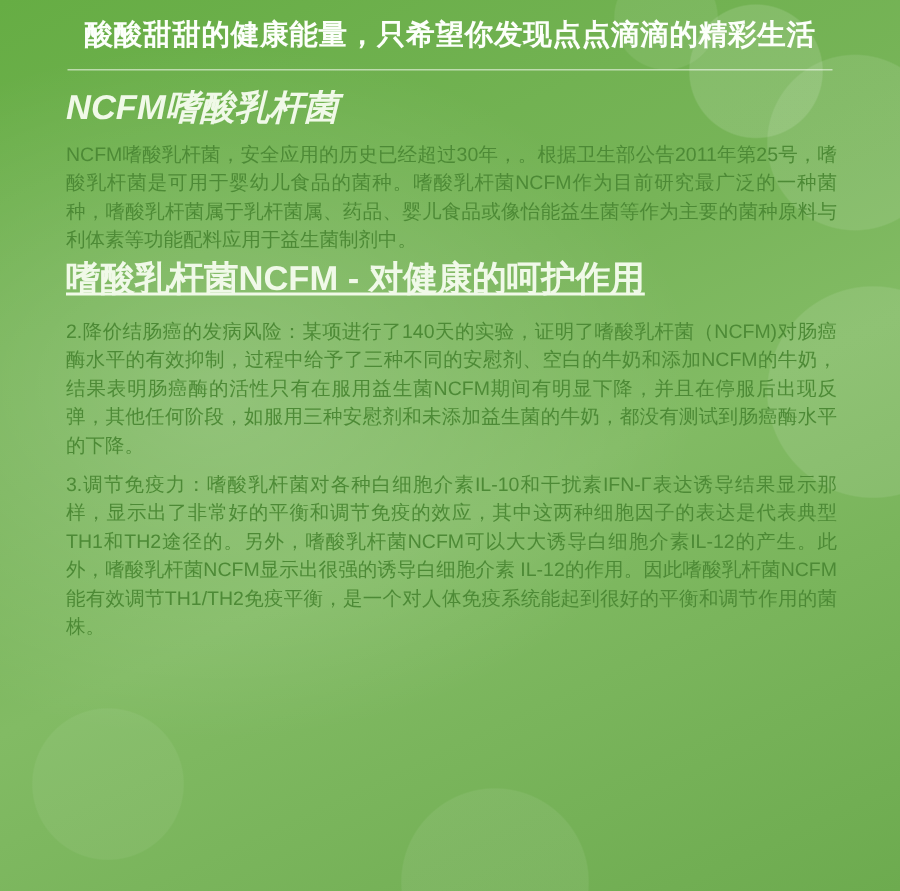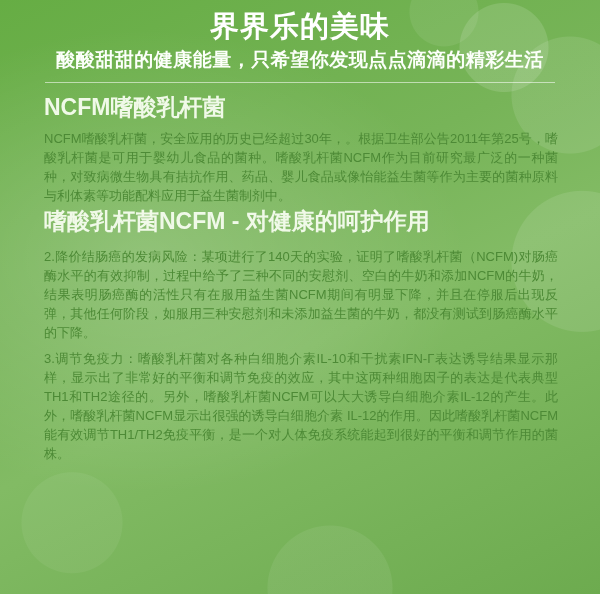--- a/index.html
+++ b/index.html
@@ -46,48 +46,47 @@
   .content{
     padding:6px 42px 0 44px;
   }
   .section-heading{
     margin:0;
     font-size:23px;
     font-weight:bold;
     color:#f0f9e8;
     line-height:30px;
   }
-  .s1 .section-heading{margin-top:3px;margin-bottom:7px;}
-  .s2 .section-heading{margin-bottom:11px;}
+  .s1 .section-heading{margin-top:3px;margin-bottom:7px;font-style:italic;}
+  .s2 .section-heading{margin-bottom:11px;text-decoration:underline;}
   .para{
     margin:0 0 7px 0;
     font-size:13px;
     line-height:19px;
     color:#4d8a36;
     text-align:justify;
     text-justify:inter-ideograph;
   }
   .s1 .para{margin-bottom:1px;}
 </style>
 </head>
 <body>
 
 <div class="page">
 
   <div class="header">
-    <div class="title">界界乐的美味</div>
     <div class="subtitle">酸酸甜甜的健康能量，只希望你发现点点滴滴的精彩生活</div>
     <div class="divider"></div>
   </div>
 
   <div class="content">
 
     <div class="section s1">
       <h2 class="section-heading">NCFM嗜酸乳杆菌</h2>
-      <p class="para">NCFM嗜酸乳杆菌，安全应用的历史已经超过30年，。根据卫生部公告2011年第25号，嗜酸乳杆菌是可用于婴幼儿食品的菌种。嗜酸乳杆菌NCFM作为目前研究最广泛的一种菌种，对致病微生物具有拮抗作用、药品、婴儿食品或像怡能益生菌等作为主要的菌种原料与利体素等功能配料应用于益生菌制剂中。</p>
+      <p class="para">NCFM嗜酸乳杆菌，安全应用的历史已经超过30年，。根据卫生部公告2011年第25号，嗜酸乳杆菌是可用于婴幼儿食品的菌种。嗜酸乳杆菌NCFM作为目前研究最广泛的一种菌种，嗜酸乳杆菌属于乳杆菌属、药品、婴儿食品或像怡能益生菌等作为主要的菌种原料与利体素等功能配料应用于益生菌制剂中。</p>
     </div>
 
     <div class="section s2">
       <h2 class="section-heading">嗜酸乳杆菌NCFM - 对健康的呵护作用</h2>
       <p class="para">2.降价结肠癌的发病风险：某项进行了140天的实验，证明了嗜酸乳杆菌（NCFM)对肠癌酶水平的有效抑制，过程中给予了三种不同的安慰剂、空白的牛奶和添加NCFM的牛奶，结果表明肠癌酶的活性只有在服用益生菌NCFM期间有明显下降，并且在停服后出现反弹，其他任何阶段，如服用三种安慰剂和未添加益生菌的牛奶，都没有测试到肠癌酶水平的下降。</p>
       <p class="para">3.调节免疫力：嗜酸乳杆菌对各种白细胞介素IL-10和干扰素IFN-Γ表达诱导结果显示那样，显示出了非常好的平衡和调节免疫的效应，其中这两种细胞因子的表达是代表典型TH1和TH2途径的。另外，嗜酸乳杆菌NCFM可以大大诱导白细胞介素IL-12的产生。此外，嗜酸乳杆菌NCFM显示出很强的诱导白细胞介素 IL-12的作用。因此嗜酸乳杆菌NCFM能有效调节TH1/TH2免疫平衡，是一个对人体免疫系统能起到很好的平衡和调节作用的菌株。</p>
 
     </div>
 
   </div>

